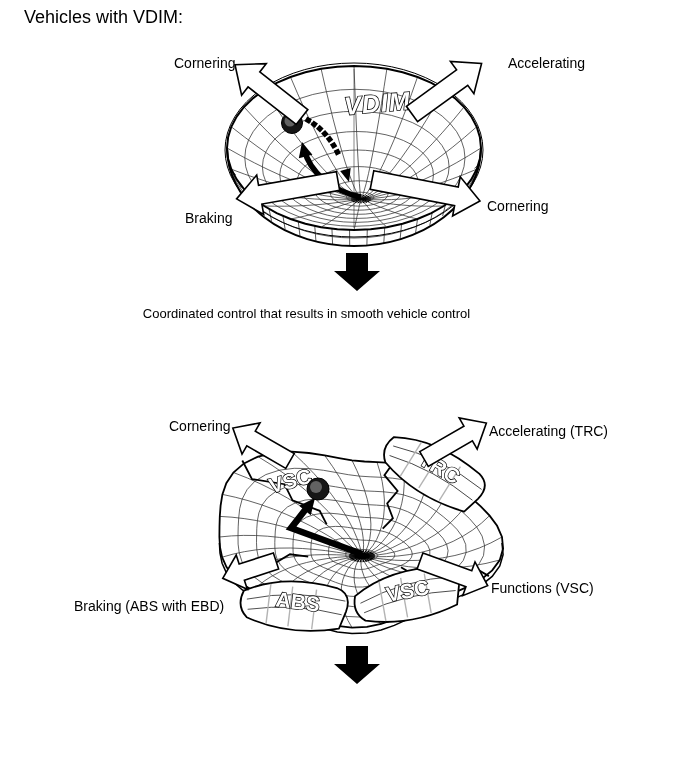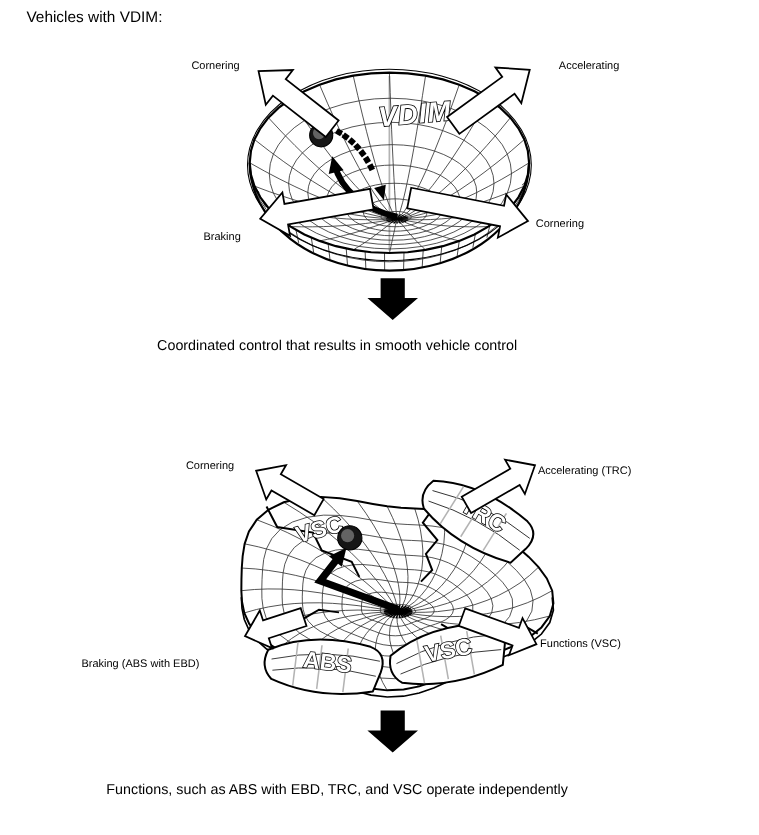--- a/index.html
+++ b/index.html
@@ -1,21 +1,21 @@
 <!DOCTYPE html>
 <html><head>
 <meta charset="utf-8">
 <style>
   html,body{margin:0;padding:0}
   body{width:690px;height:759px;background:#ffffff;position:relative;overflow:hidden;
        font-family:"Liberation Sans",sans-serif;color:#000}
   .page{position:absolute;left:0;top:0;width:690px;height:759px}
   svg{position:absolute;left:0;top:0}
-  .heading{position:absolute;font-size:14px;white-space:nowrap}
-  .lbl{position:absolute;font-size:10px;white-space:nowrap}
+  .heading{position:absolute;font-size:18px;white-space:nowrap}
+  .lbl{position:absolute;font-size:14px;white-space:nowrap}
   .caption{position:absolute;left:0;width:613px;text-align:center;font-size:13px}
   .outline-big{font-family:"Liberation Sans",sans-serif;font-weight:bold;font-style:italic;
                font-size:25px;fill:#ffffff;stroke:#000000;stroke-width:1.5px;
                paint-order:stroke;text-anchor:middle;letter-spacing:1px}
   .outline-sm{font-family:"Liberation Sans",sans-serif;font-weight:bold;
               font-size:21px;fill:#ffffff;stroke:#000000;stroke-width:1.4px;
               paint-order:stroke;text-anchor:middle}
 </style>
 </head>
 <body>
@@ -244,14 +244,13 @@
   <div class="lbl" style="left:174px;top:55px">Cornering</div>
   <div class="lbl" style="left:508px;top:55px">Accelerating</div>
   <div class="lbl" style="left:185px;top:210px">Braking</div>
   <div class="lbl" style="left:487px;top:198px">Cornering</div>
   <div class="caption" style="top:306px">Coordinated control that results in smooth vehicle control</div>
 
   <div class="lbl" style="left:169px;top:418px">Cornering</div>
   <div class="lbl" style="left:489px;top:423px">Accelerating (TRC)</div>
   <div class="lbl" style="left:74px;top:598px">Braking (ABS with EBD)</div>
   <div class="lbl" style="left:491px;top:580px">Functions (VSC)</div>
-  <div class="caption" style="top:710px">Functions, such as ABS with EBD, TRC, and VSC operate independently</div>
 </div>
 
 </body></html>

